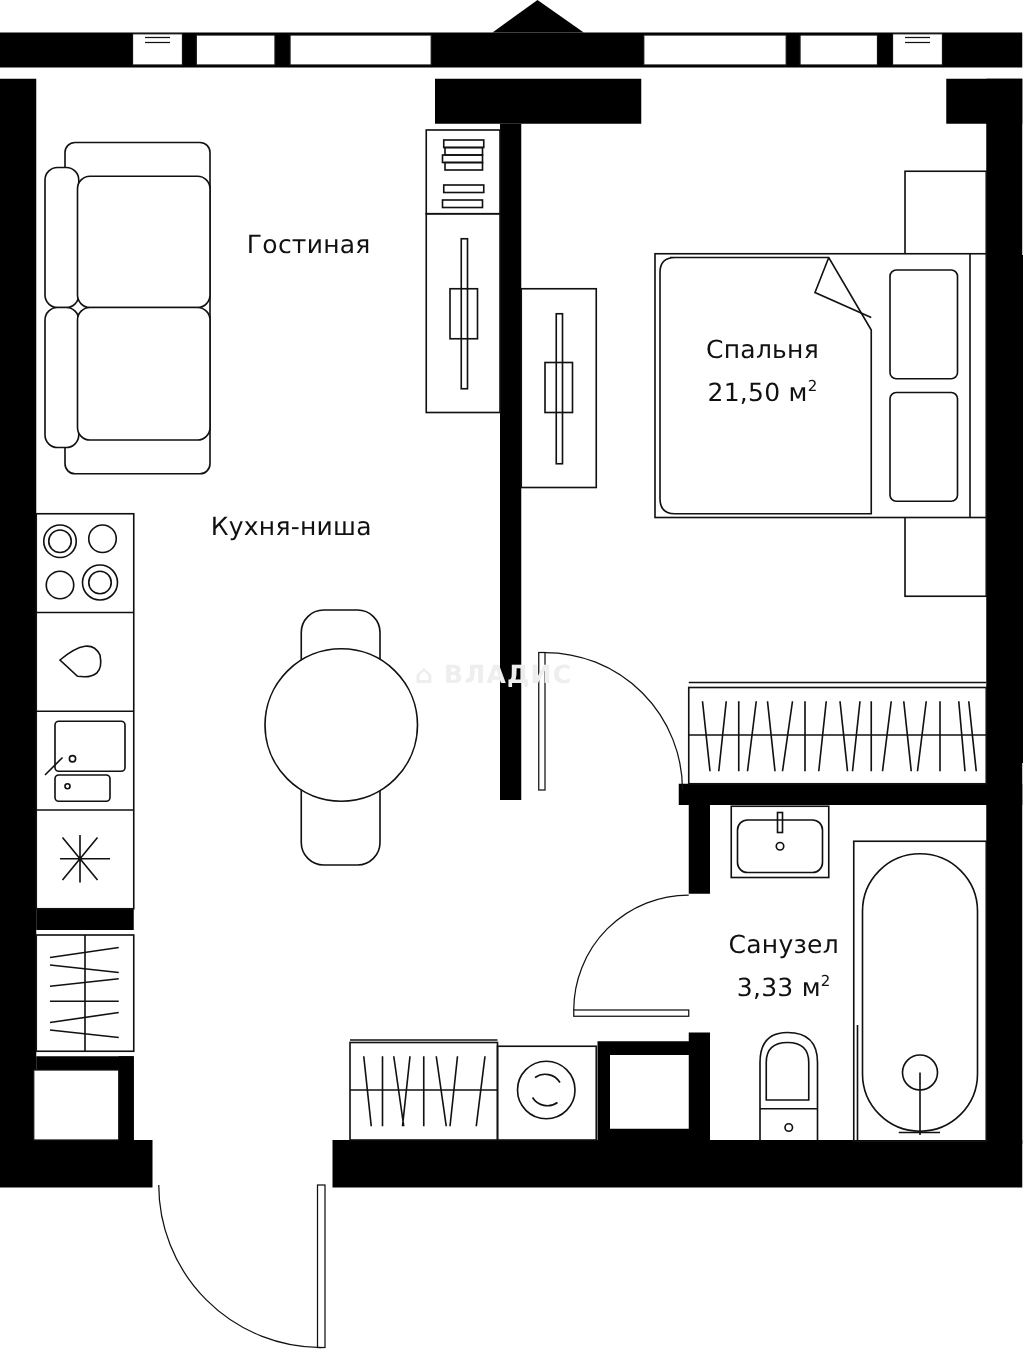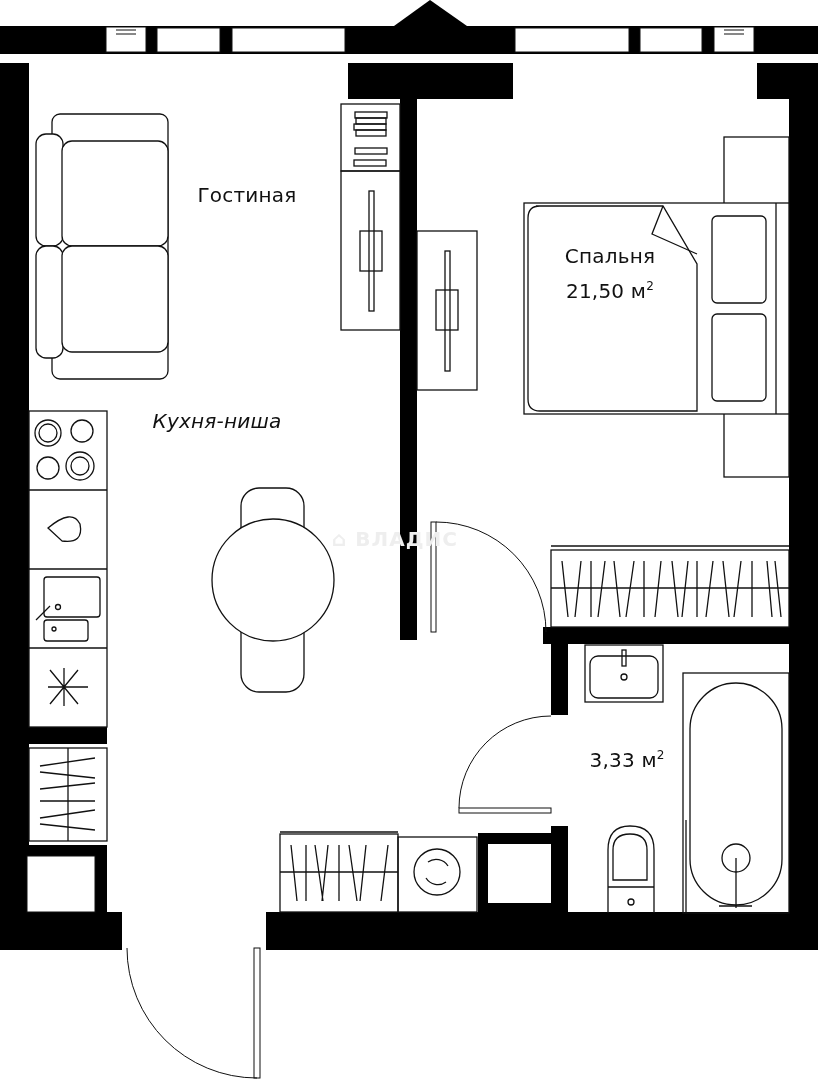--- a/index.html
+++ b/index.html
@@ -183,29 +183,30 @@
     <g>
       <rect x="254" y="948" width="6" height="130"></rect>
       <path d="M127,948 A130,130 0 0 0 257,1078" fill="none"></path>
     </g>
   </g>
 </svg>
 
 <div class="room-label" style="left:172px; top:180px; width:150px;">
   <div>Гостиная</div>
 </div>
-<div class="room-label" style="left:535px; top:241px; width:150px;">
+<div class="room-label" style="left:535px; top:264px; width:150px;">
   <div>Спальня</div>
   <div class="area"><span>21,50</span> <span>м</span><sup>2</sup></div>
 </div>
-<div class="room-label" style="left:127px; top:406px; width:180px;font-style:italic;">
+<div class="room-label" style="left:143px; top:406px; width:180px;">
   <div>Кухня-ниша</div>
 </div>
 <div class="room-label" style="left:218px; top:750px; width:150px;">
 </div>
 <div class="room-label" style="left:552px; top:740px; width:150px;">
+  <div>Санузел</div>
   <div class="area"><span>3,33</span> <span>м</span><sup>2</sup></div>
 </div>
 
 <div class="watermark">
   <span>⌂</span>
   <span>ВЛАДИС</span>
 </div>
 
 </body></html>

